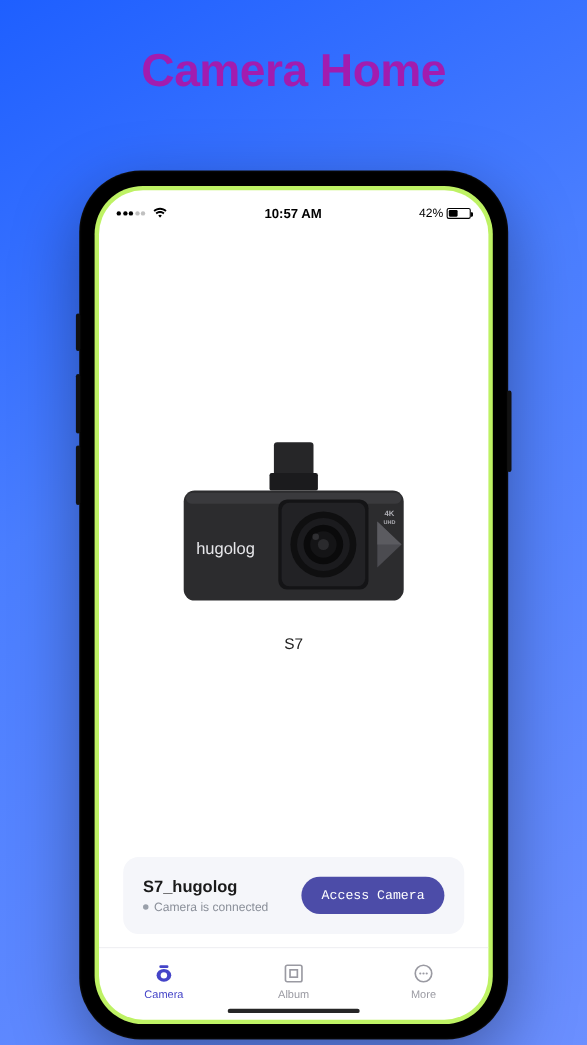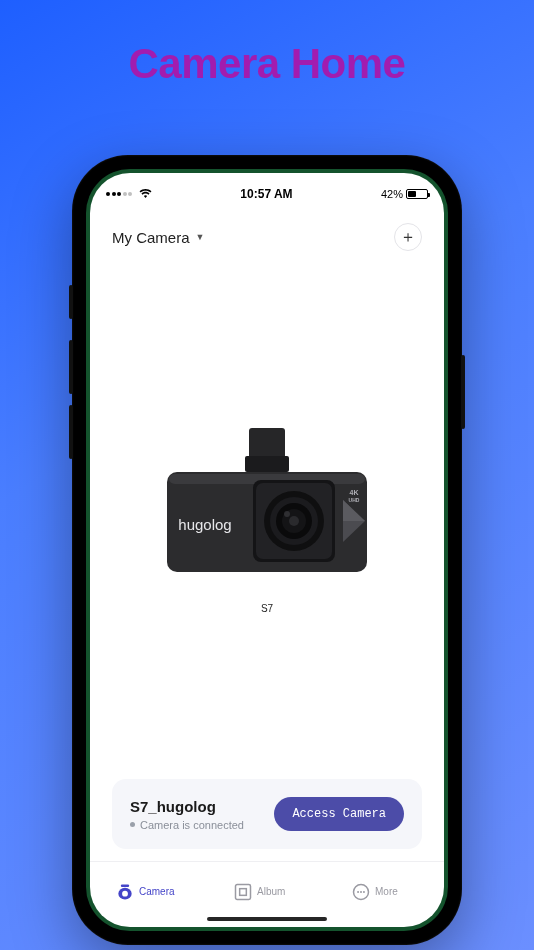--- a/index.html
+++ b/index.html
@@ -26,21 +26,21 @@
     width: 390px;
     height: 790px;
     background: #000;
     border-radius: 56px;
     padding: 14px;
     box-shadow: 0 20px 60px rgba(0,0,0,0.35), inset 0 0 2px rgba(255,255,255,0.15);
   }
   .phone-inner {
     width: 100%;
     height: 100%;
-    background: #14532d;
+    background: #bef264;
     border-radius: 44px;
     padding: 4px;
     position: relative;
   }
   .side-btn {
     position: absolute;
     background: #111;
     border-radius: 2px;
   }
   .side-btn.left1 { left: -3px; top: 130px; width: 4px; height: 34px; }
@@ -106,21 +106,21 @@
   .camera-visual {
     flex: 1;
     display: flex;
     flex-direction: column;
     align-items: center;
     justify-content: center;
     gap: 1px;
     padding-bottom: 10px;
   }
   .dashcam-svg { width: 220px; height: 180px; }
-  .model-name { font-size: 10px; color: #222; font-weight: 500; }
+  .model-name { font-size: 14px; color: #222; font-weight: 500; }
 
   
   .device-card {
     background: #f5f6fa;
     border-radius: 14px;
     padding: 18px 18px;
     display: flex;
     align-items: center;
     justify-content: space-between;
     margin-bottom: 12px;
@@ -144,21 +144,21 @@
   
   .bottom-nav {
     border-top: 1px solid #efeff2;
     height: 66px;
     display: flex;
     justify-content: space-around;
     align-items: center;
     padding-bottom: 6px;
   }
   .nav-item {
-    display: flex; flex-direction: row; align-items: center; gap: 3px;
+    display: flex; flex-direction: column; align-items: center; gap: 3px;
     font-size: 10px; color: #9a9aa2;
     width: 70px;
   }
   .nav-item.active { color: #4444c8; }
   .nav-icon { width: 22px; height: 22px; display:flex; align-items:center; justify-content:center; }
   .home-indicator {
     width: 120px; height: 4px; background: #000; border-radius: 4px;
     position: absolute; bottom: 10px; left: 50%; transform: translateX(-50%);
     opacity: 0.85;
   }
@@ -193,29 +193,20 @@
         </div>
         <div class="status-center">10:57 AM</div>
         <div class="status-right">
           <span>42%</span>
           <span class="battery">
               <span class="battery-fill"></span>
             </span>
         </div>
       </div>
 
-      <div class="app-header">
-        <div class="header-left">
-          <span>My Camera</span>
-          <span class="caret">▼</span>
-        </div>
-        <div class="add-btn">
-          <span>＋</span>
-        </div>
-      </div>
 
       <div class="content">
         <div class="camera-visual">
           <svg class="dashcam-svg" viewBox="0 0 220 180">
 
             <rect x="92" y="6" width="36" height="32" rx="3" fill="#262628"></rect>
             <rect x="88" y="34" width="44" height="16" rx="2" fill="#1b1b1d"></rect>
 
             <rect x="10" y="50" width="200" height="100" rx="10" fill="#2c2c2e"></rect>
             <rect x="12" y="52" width="196" height="10" rx="6" fill="#3a3a3d"></rect>

